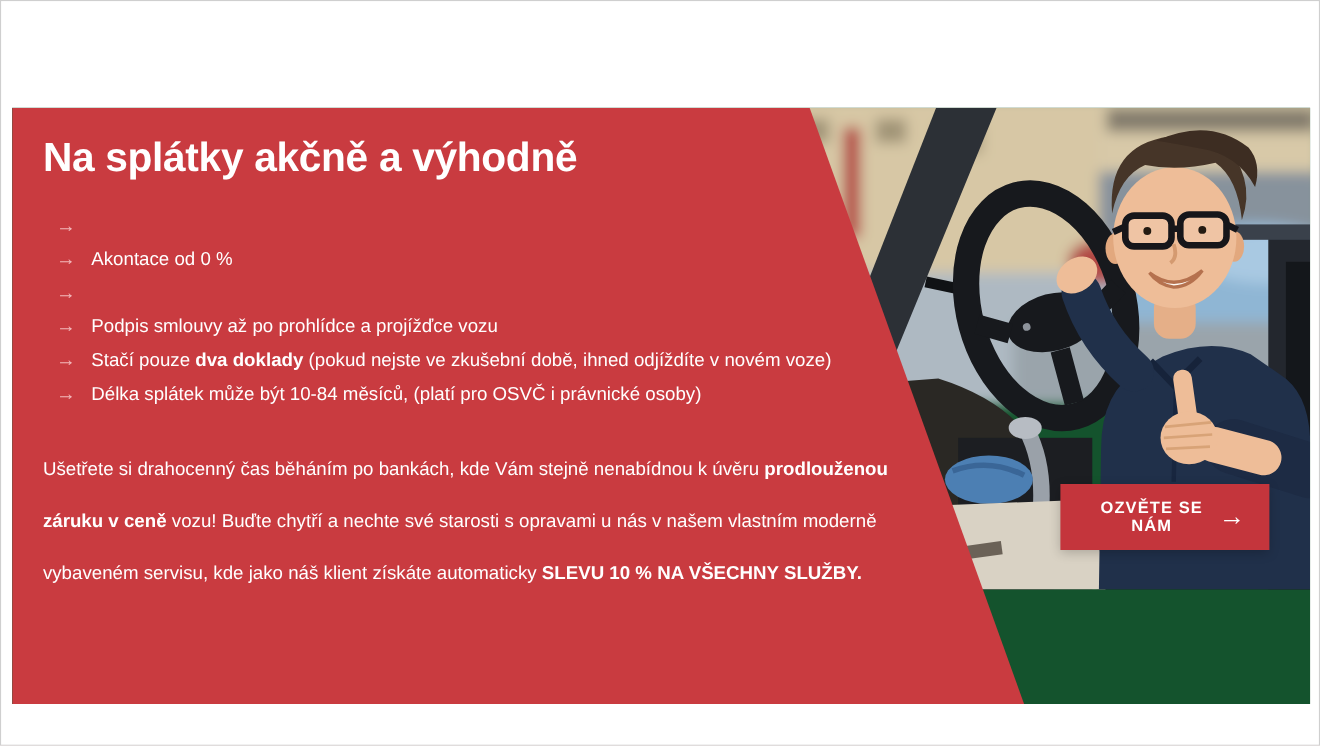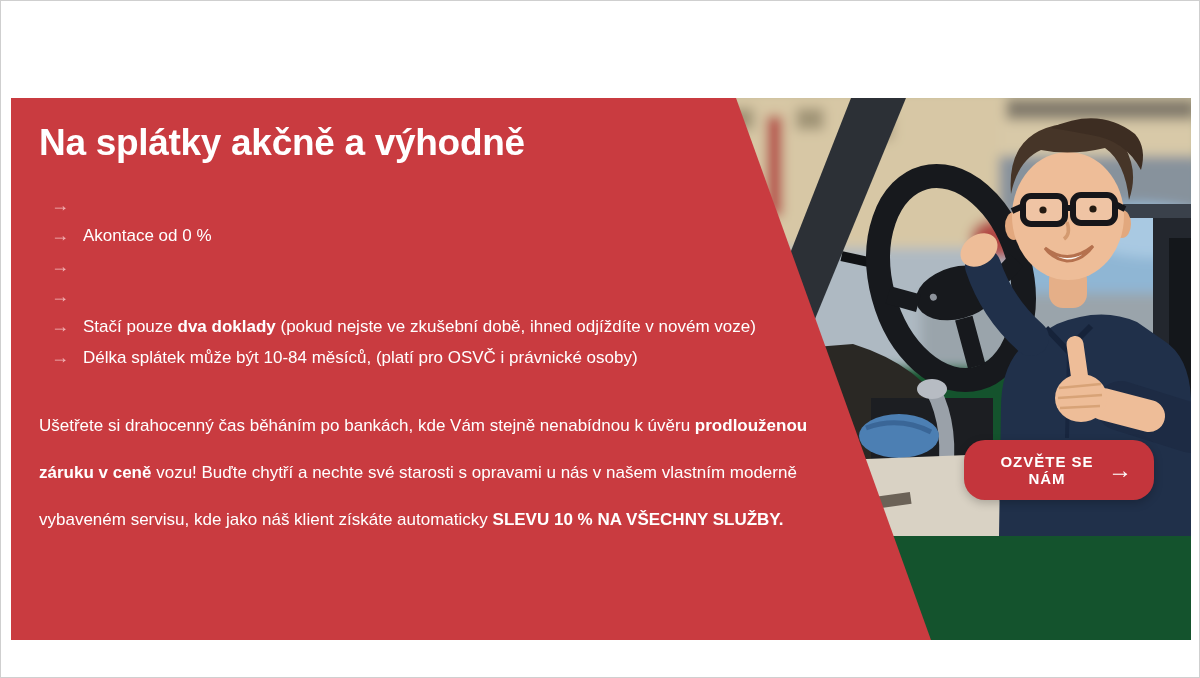--- a/index.html
+++ b/index.html
@@ -178,32 +178,33 @@
           </li>
           <li class="benefit">
             <span class="b-arrow" style="color: rgb(242, 182, 184);">→</span>
             <span class="b-text"><span>Akontace od 0 %</span></span>
           </li>
           <li class="benefit">
             <span class="b-arrow" style="color: rgb(242, 182, 184);">→</span>
           </li>
           <li class="benefit">
             <span class="b-arrow" style="color: rgb(242, 182, 184);">→</span>
+            <span class="b-text"><span>Podpis smlouvy až po prohlídce a projížďce vozu</span></span>
           </li>
           <li class="benefit">
             <span class="b-arrow" style="color: rgb(242, 182, 184);">→</span>
             <span class="b-text"><span>Stačí pouze </span><span class="bold">dva doklady</span><span> (pokud nejste ve zkušební době, ihned odjíždíte v novém voze)</span></span>
           </li>
           <li class="benefit">
             <span class="b-arrow" style="color: rgb(242, 182, 184);">→</span>
             <span class="b-text"><span>Délka splátek může být 10-84 měsíců, (platí pro OSVČ i právnické osoby)</span></span>
           </li>
         </ul>
       <p class="promo-paragraph"><span>Ušetřete si drahocenný čas běháním po bankách, kde Vám stejně nenabídnou k úvěru </span><span class="bold">prodlouženou záruku v ceně</span><span> vozu! Buďte chytří a nechte své starosti s opravami u nás v našem vlastním moderně vybaveném servisu, kde jako náš klient získáte automaticky </span><span class="bold">SLEVU 10 % NA VŠECHNY SLUŽBY.</span></p>
     </div>
 
-    <button class="cta" style="background: rgb(196, 53, 60); border-radius: 21px;">
+    <button class="cta" style="background: rgb(196, 53, 60);">
       <span>OZVĚTE SE NÁM</span>
       <span class="cta-arrow">→</span>
     </button>
 
   </div>
 </div>
 
 </body></html>

